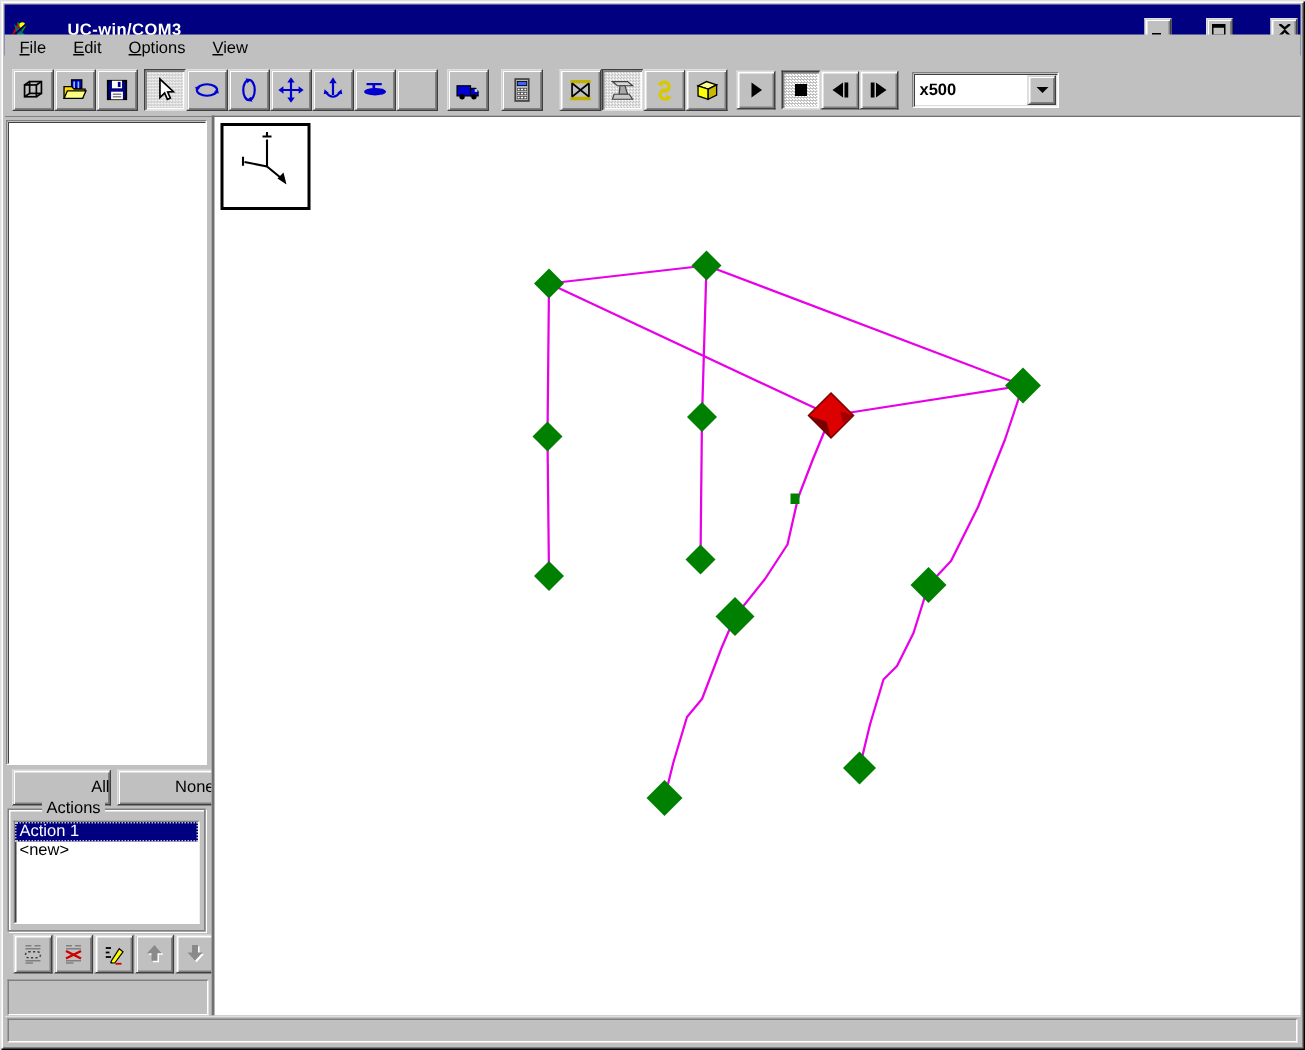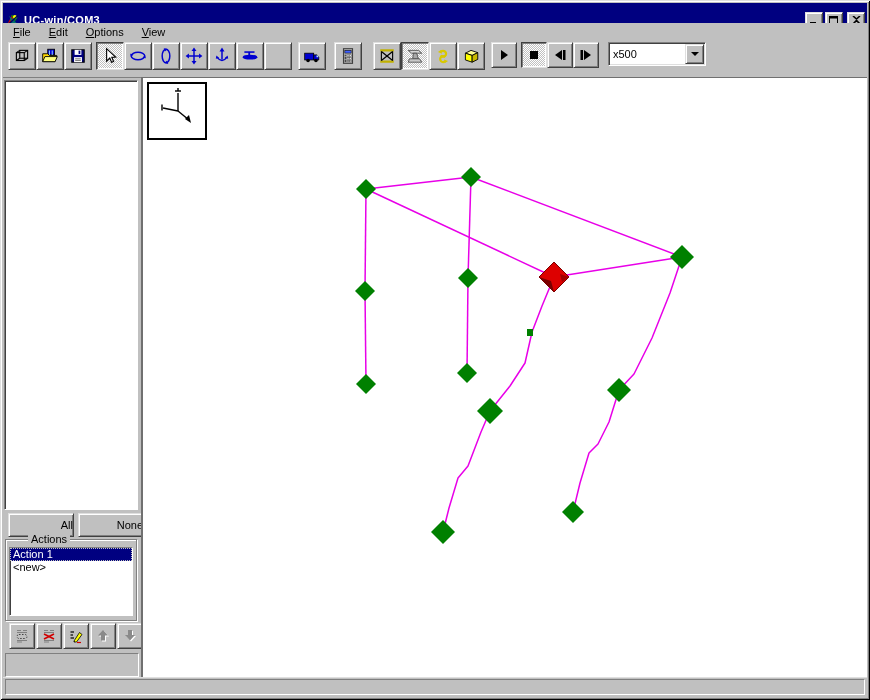--- a/index.html
+++ b/index.html
@@ -2,35 +2,35 @@
 <html><head>
 <meta charset="utf-8">
 <style>
   html,body{margin:0;padding:0;width:870px;height:700px;overflow:hidden;
     font-family:"Liberation Sans",sans-serif;font-size:11px;color:#000;}
   #window{position:relative;width:870px;height:700px;background:#c0c0c0;
     box-shadow:inset 1px 1px 0 #dfdfdf,inset -1px -1px 0 #000,
                inset 2px 2px 0 #fff,inset -2px -2px 0 #808080;}
   
   .titlebar{position:absolute;left:3px;top:3px;right:3px;height:34px;
-    background:#000080;display:flex;align-items:center;padding:0 2px;}
+    background:#000080;display:flex;align-items:center;padding:0 2px;gap:21px;}
   .title-icon{width:16px;height:15px;margin-right:3px;flex:0 0 auto;}
   .title-text{color:#fff;font-weight:bold;font-size:11px;letter-spacing:.3px;flex:1 1 auto;}
   .tb-btn{width:16px;height:14px;background:#c0c0c0;margin-left:2px;
     border:1px solid;border-color:#dfdfdf #404040 #404040 #dfdfdf;
     box-shadow:inset 1px 1px 0 #fff,inset -1px -1px 0 #808080;
     display:flex;align-items:center;justify-content:center;}
   .tb-btn svg{display:block;}
   
   .menubar{position:absolute;left:3px;top:23px;right:3px;height:18px;
     display:flex;align-items:center;padding-left:4px;background:#c0c0c0;}
   .menu-item{padding:2px 6px;margin-right:6px;}
   
   .toolbar{position:absolute;left:3px;top:42px;right:3px;height:35px;
-    display:flex;padding-left:5px;background:#c0c0c0;}
+    display:flex;align-items:center;padding-left:5px;background:#c0c0c0;font-weight:bold;}
   .btn{width:26px;height:26px;background:#c0c0c0;flex:0 0 auto;
     border:1px solid;border-color:#dfdfdf #404040 #404040 #dfdfdf;
     box-shadow:inset 1px 1px 0 #fff,inset -1px -1px 0 #808080;
     display:flex;align-items:center;justify-content:center;}
   .btn.small{width:24px;height:24px;}
   .btn.pressed{border-color:#404040 #dfdfdf #dfdfdf #404040;
     box-shadow:inset 1px 1px 0 #808080,inset -1px -1px 0 #fff;
     background-image:conic-gradient(#fff 25%,#c0c0c0 0 50%,#fff 0 75%,#c0c0c0 0);
     background-size:2px 2px;}
   .gap4{width:4px;flex:0 0 auto;} .gap6{width:6px;flex:0 0 auto;}

